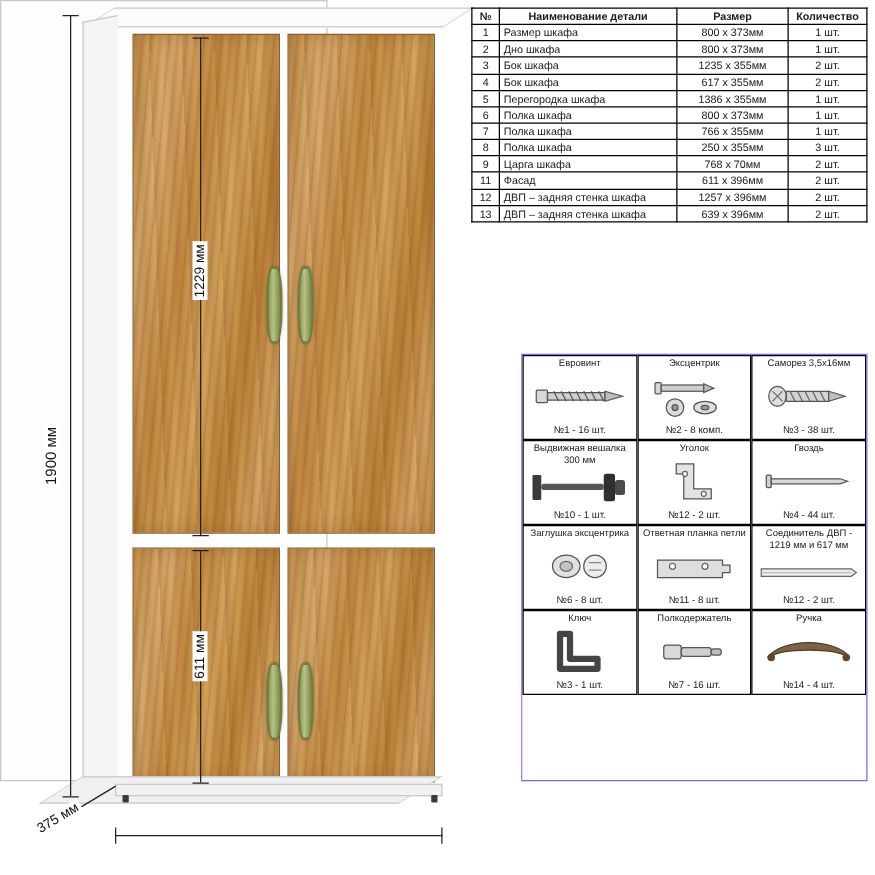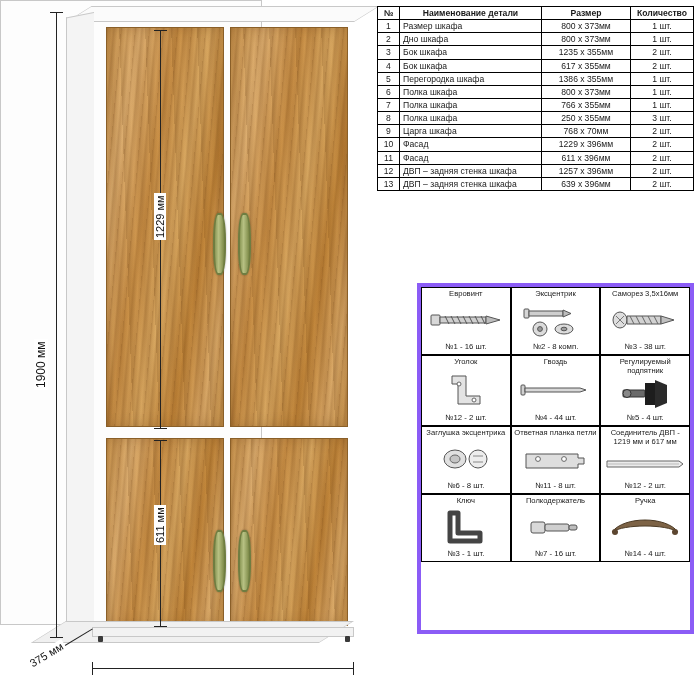--- a/index.html
+++ b/index.html
@@ -154,21 +154,21 @@
   #parts-table td.num{text-align:center;width:15px;}
   #parts-table td.name{text-align:left;}
   #parts-table td.size{text-align:center;width:82px;}
   #parts-table td.qty{text-align:center;width:56px;}
 
   
   #hw-grid{
     position:absolute;left:417px;top:283px;width:277px;
     display:grid;
     grid-template-columns:repeat(3,1fr);
-    border:4px solid #8b5cf6;
+    border:1px solid #8b5cf6;
     box-sizing:border-box;
   }
   .hw-cell{
     border:1px solid #000;
     box-sizing:border-box;
     padding:2px 1px 3px 1px;
     display:flex;flex-direction:column;align-items:center;justify-content:space-between;
     min-height:68px;
     background:#fff;
   }
@@ -287,26 +287,20 @@
           <td class="size">250 х 355мм</td>
           <td class="qty">3 шт.</td>
         </tr>
         <tr>
           <td class="num">9</td>
           <td class="name">Царга шкафа</td>
           <td class="size">768 х 70мм</td>
           <td class="qty">2 шт.</td>
         </tr>
         <tr>
-          <td class="num">10</td>
-          <td class="name">Фасад</td>
-          <td class="size">1229 х 396мм</td>
-          <td class="qty">2 шт.</td>
-        </tr>
-        <tr>
           <td class="num">11</td>
           <td class="name">Фасад</td>
           <td class="size">611 х 396мм</td>
           <td class="qty">2 шт.</td>
         </tr>
         <tr>
           <td class="num">12</td>
           <td class="name">ДВП – задняя стенка шкафа</td>
           <td class="size">1257 х 396мм</td>
           <td class="qty">2 шт.</td>
@@ -360,51 +354,52 @@
             <path d="M19 7 h34 l0 8 h-34 z" fill="#d2d2d2" stroke="#555"></path>
             <path d="M53 7 l13 4 l-13 4 z" fill="#c0c0c0" stroke="#555"></path>
             <g stroke="#666">
               <path d="M22 7l4 8M28 7l4 8M34 7l4 8M40 7l4 8M46 7l4 8"></path>
             </g>
           </svg>
         </div>
         <div class="hw-qty">№3 - 38 шт.</div>
       </div>
       <div class="hw-cell">
+        <div class="hw-title">Выдвижная вешалка
+300 мм</div>
+        <div class="hw-art">
+          <svg width="84" height="28" viewBox="0 0 84 28">
+            <rect x="4" y="4" width="7" height="20" rx="1" fill="#3b3b3b"></rect>
+            <rect x="11" y="11" width="50" height="5" rx="2" fill="#555"></rect>
+            <rect x="61" y="3" width="9" height="22" rx="2" fill="#2f2f2f"></rect>
+            <rect x="70" y="8" width="8" height="12" rx="2" fill="#4a4a4a"></rect>
+          </svg>
+        </div>
+        <div class="hw-qty">№10 - 1 шт.</div>
+      </div>
+      <div class="hw-cell">
         <div class="hw-title">Уголок</div>
         <div class="hw-art">
           <svg width="44" height="36" viewBox="0 0 44 36">
             <path d="M8 4 h14 v20 h14 v8 h-22 v-20 h-6 z" fill="#e3e3e3" stroke="#555"></path>
             <circle cx="15" cy="12" r="2" fill="#fff" stroke="#666"></circle>
             <circle cx="30" cy="28" r="2" fill="#fff" stroke="#666"></circle>
           </svg>
         </div>
         <div class="hw-qty">№12 - 2 шт.</div>
       </div>
       <div class="hw-cell">
         <div class="hw-title">Гвоздь</div>
         <div class="hw-art">
           <svg width="74" height="18" viewBox="0 0 74 18">
             <rect x="3" y="4" width="4" height="10" rx="1" fill="#d0d0d0" stroke="#555"></rect>
             <path d="M7 7 h55 l6 2 l-6 2 h-55 z" fill="#d8d8d8" stroke="#555"></path>
           </svg>
         </div>
         <div class="hw-qty">№4 - 44 шт.</div>
-      </div>
-      <div class="hw-cell">
-        <div class="hw-title">Регулируемый подпятник</div>
-        <div class="hw-art">
-          <svg width="56" height="38" viewBox="0 0 56 38">
-            <rect x="6" y="15" width="22" height="7" rx="1" fill="#6a6a6a" stroke="#333"></rect>
-            <path d="M28 8 h10 v22 h-10 z" fill="#1d1d1d"></path>
-            <path d="M38 5 l12 5 v18 l-12 5 z" fill="#2b2b2b"></path>
-            <circle cx="10" cy="18.5" r="4" fill="#888" stroke="#333"></circle>
-          </svg>
-        </div>
-        <div class="hw-qty">№5 - 4 шт.</div>
       </div>
       <div class="hw-cell">
         <div class="hw-title">Заглушка эксцентрика</div>
         <div class="hw-art">
           <svg width="56" height="30" viewBox="0 0 56 30">
             <ellipse cx="17" cy="15" rx="11" ry="9" fill="#e0e0e0" stroke="#555"></ellipse>
             <ellipse cx="17" cy="15" rx="5" ry="4" fill="#c4c4c4" stroke="#666"></ellipse>
             <ellipse cx="40" cy="15" rx="9" ry="9" fill="#ededed" stroke="#555"></ellipse>
             <path d="M35 12 h10 M35 18 h10" stroke="#888"></path>
           </svg>

